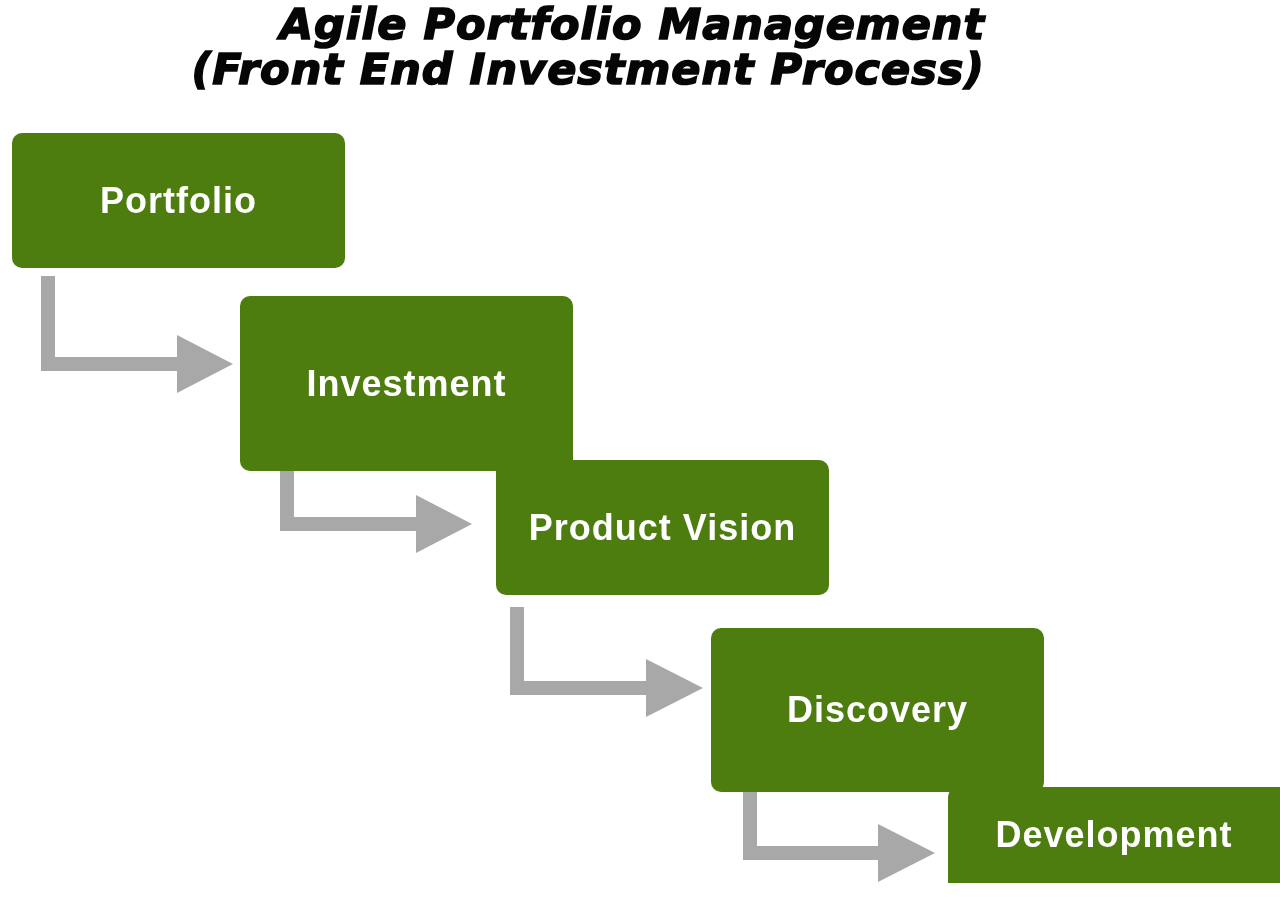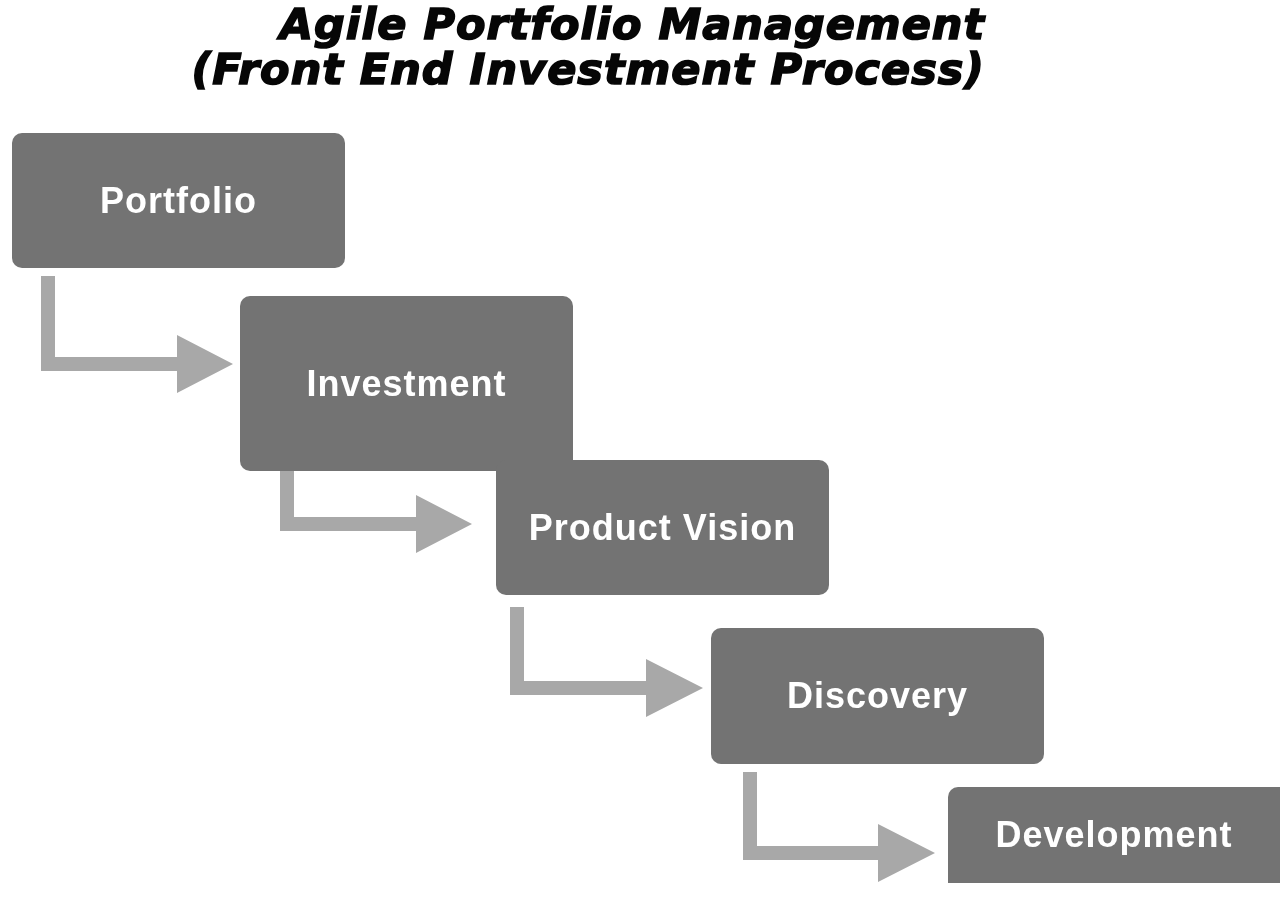--- a/index.html
+++ b/index.html
@@ -29,38 +29,38 @@
     font-size: 43px;
     line-height: 45px;
     letter-spacing: 1px;
     -webkit-text-stroke: 1.6px #060606;
     white-space: nowrap;
   }
   .flow-box {
     position: absolute;
     width: 333px;
     height: 135px;
-    background: #737373;
+    background: #4d7c0f;
     border-radius: 10px;
     display: flex;
     align-items: center;
     justify-content: center;
   }
   .flow-box .box-label {
     color: #ffffff;
     font-family: "Liberation Sans", sans-serif;
     font-weight: bold;
     font-size: 36px;
     letter-spacing: 1px;
     white-space: nowrap;
   }
   .box-portfolio      { left: 12px;  top: 133px; }
   .box-investment     { left: 240px; top: 296px; height: 175px; }
   .box-product-vision { left: 496px; top: 460px; }
-  .box-discovery      { left: 711px; top: 628px; height: 136px; }
+  .box-discovery      { left: 711px; top: 628px; height: 164px; }
   .box-development    { left: 948px; top: 787px; width: 332px; height: 96px;
                         border-radius: 10px 0 0 0; }
   .arrows-layer {
     position: absolute;
     left: 0;
     top: 0;
     width: 1280px;
     height: 923px;
     pointer-events: none;
   }

